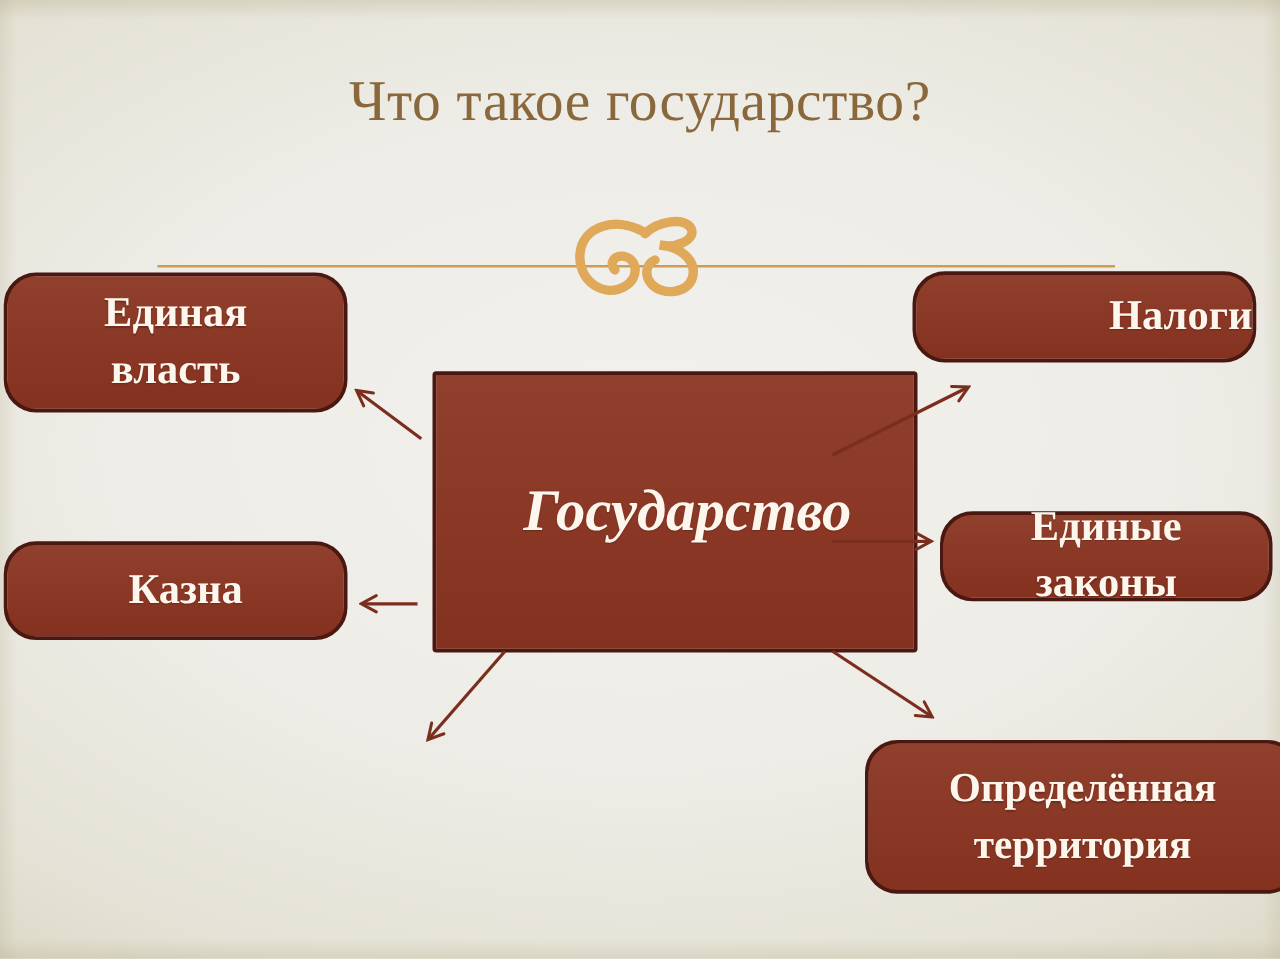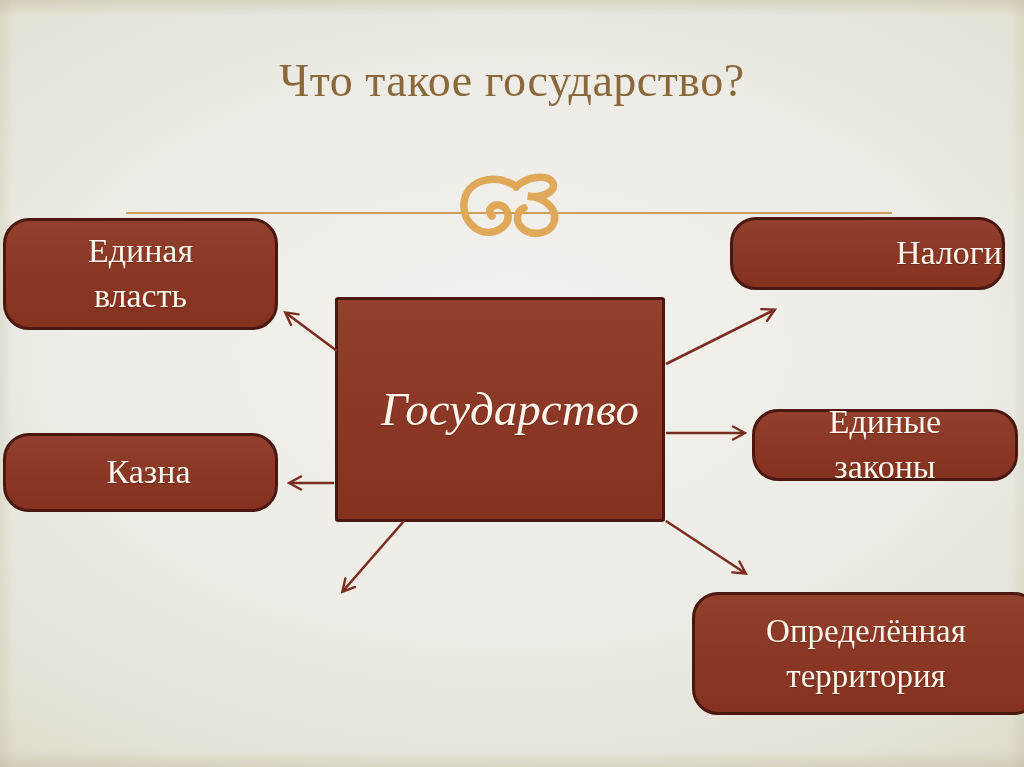--- a/index.html
+++ b/index.html
@@ -25,28 +25,28 @@
   .divider { position:absolute; left:120px; top:170px; }
 
   .node {
     position:absolute; display:flex; align-items:center; justify-content:center;
     background:linear-gradient(180deg, #91402d 0%, #8a3726 55%, #84321f 100%);
     border:3px solid #4b1811; border-radius:26px;
   }
   .node--rect { border-radius:3px; }
 
   .node-label {
-    color:#fdf6ec; font-weight:400; font-size:34px; line-height:1.32;
+    color:#fdf6ec; font-weight:700; font-size:34px; line-height:1.32;
     text-align:center; white-space:pre-line;
     text-shadow:0 1px 1px rgba(55,18,8,0.35);
   }
 
   #n-power    { left:3px;   top:218px; width:275px; height:112px; }
   #n-taxes    { left:730px; top:217px; width:275px; height:73px;justify-content:flex-end;  }
-  #n-center   { left:335px; top:297px; width:330px; height:225px;padding-left:20px; }
+  #n-center   { left:346px; top:297px; width:388px; height:225px;padding-left:20px; }
   #n-treasury { left:3px;   top:433px; width:275px; height:79px;padding-left:16px;  }
   #n-laws     { left:752px; top:409px; width:266px; height:72px; }
   #n-army     { left:133px; top:602px; width:295px; height:103px; }
   #n-territory{ left:692px; top:592px; width:348px; height:123px; }
 
   #n-center .node-label    { font-size:47px; font-style:italic; }
   #n-territory .node-label { font-size:33px; line-height:1.36; }
 
   .arrows { position:absolute; left:0; top:0; pointer-events:none; }
 </style>

